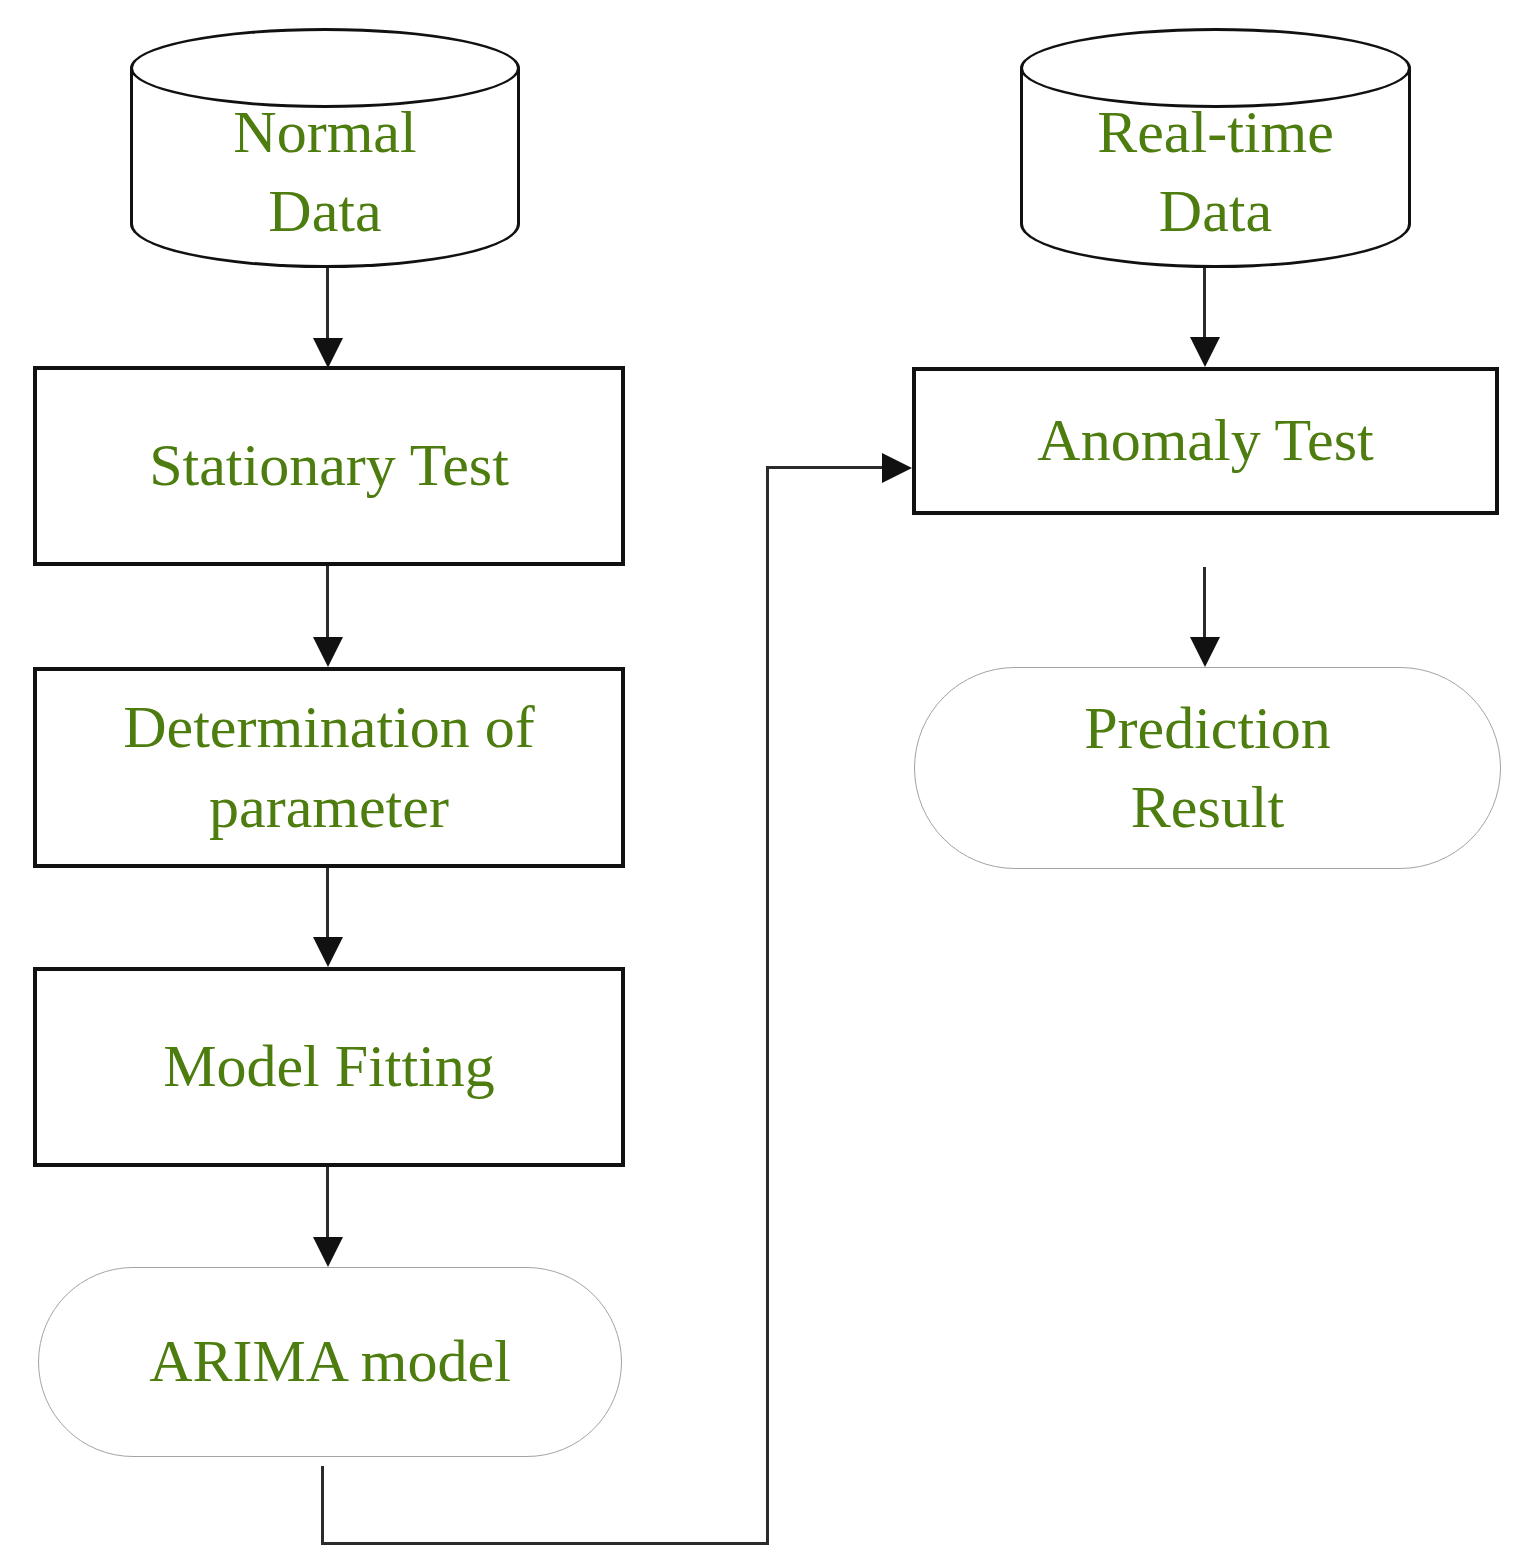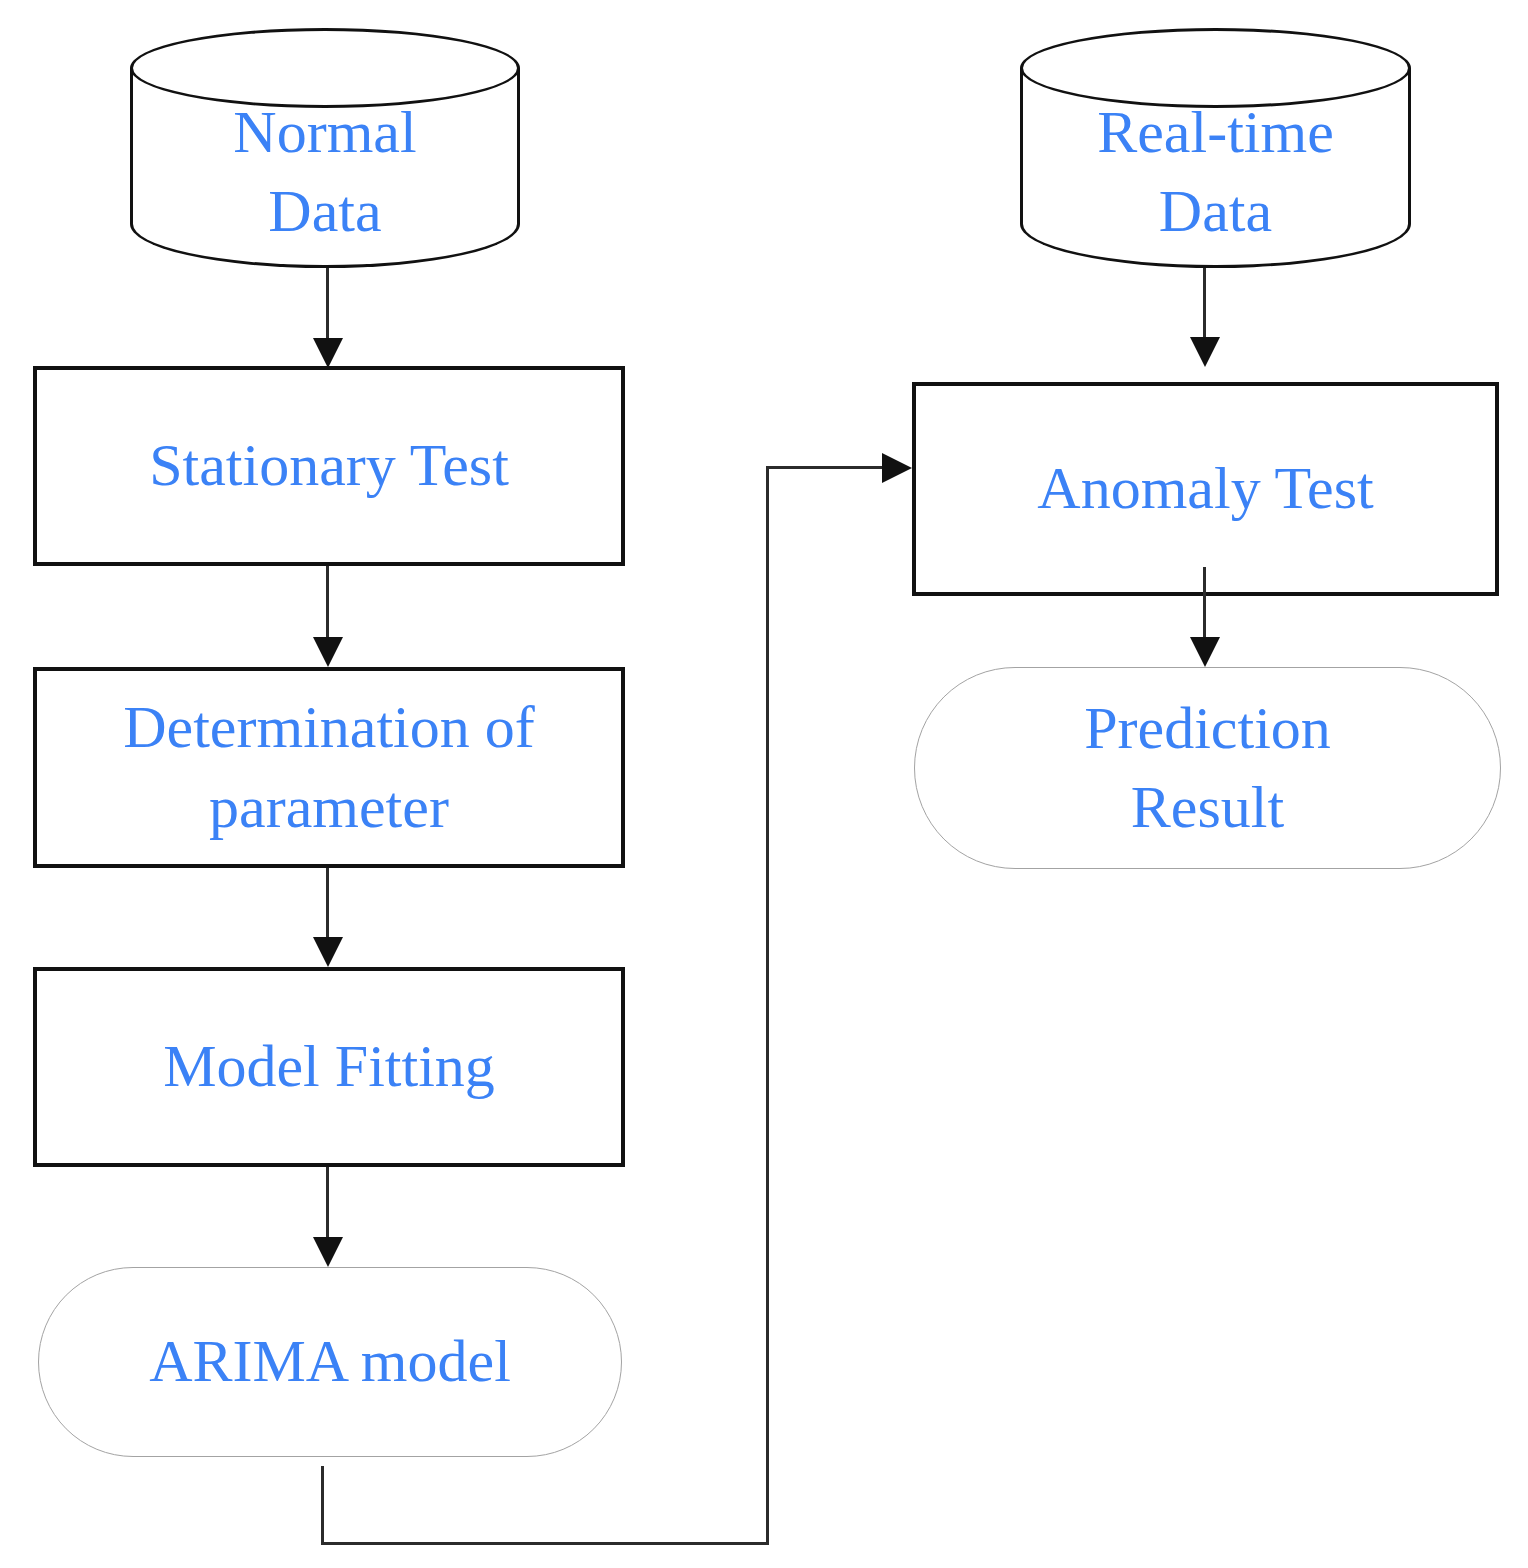--- a/index.html
+++ b/index.html
@@ -9,21 +9,21 @@
     background:#ffffff;
     font-family:"Liberation Serif","DejaVu Serif",serif;
     color:#111111;
     overflow:hidden;
   }
   .node-label {
     white-space:pre-line;
     text-align:center;
     font-size:60px;
     line-height:1.32;
-    color:#3b82f6;
+    color:#4d7c0f;
   }
   
   .box {
     position:absolute;
     border:4px solid #111111;
     background:#ffffff;
     display:flex; align-items:center; justify-content:center;
     box-sizing:border-box;
   }
   
@@ -133,21 +133,21 @@
     <div class="seg" style="left:766px; top:466px; width:3px; height:1079px;"></div>
     <div class="seg" style="left:766px; top:466px; width:118px; height:3px;"></div>
     <div class="arrow-right" style="left:882px; top:453px;"></div>
   </div>
 
   <div>
     <div class="seg" style="left:1203px; top:267px; width:3px; height:72px;"></div>
     <div class="arrow-down" style="left:1190px; top:337px;"></div>
   </div>
 
-  <div class="box" style="left:912px; top:382px; width:587px; height:214px;">
+  <div class="box" style="left:912px; top:367px; width:587px; height:148px;">
     <div class="node-label">Anomaly Test</div>
   </div>
 
   <div>
     <div class="seg" style="left:1203px; top:567px; width:3px; height:72px;"></div>
     <div class="arrow-down" style="left:1190px; top:637px;"></div>
   </div>
 
   <div class="stadium" style="left:914px; top:667px; width:587px; height:202px;">
     <div class="node-label">Prediction

